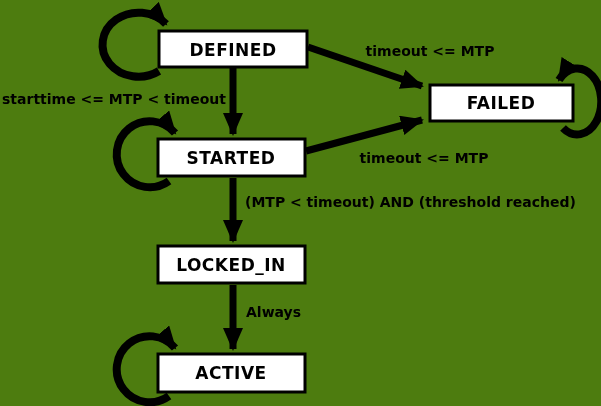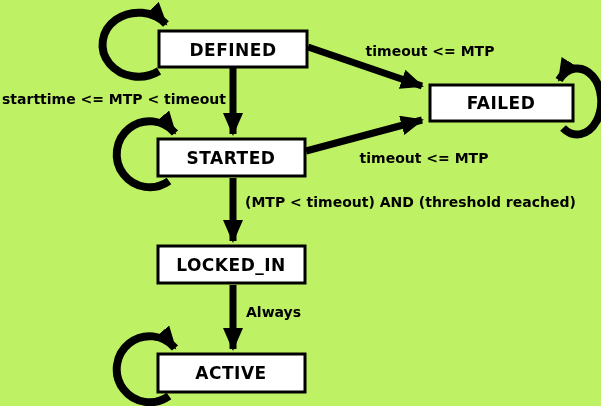--- a/index.html
+++ b/index.html
@@ -4,21 +4,21 @@
 <style>
   html, body {
     margin: 0;
     padding: 0;
     background: #ffffff;
   }
   .canvas {
     position: relative;
     width: 601px;
     height: 406px;
-    background: #bef264;
+    background: #4d7c0f;
     overflow: hidden;
   }
   svg {
     display: block;
     font-family: "DejaVu Sans", sans-serif;
   }
   .state-rect {
     fill: #ffffff;
     stroke: #000000;
     stroke-width: 3;

